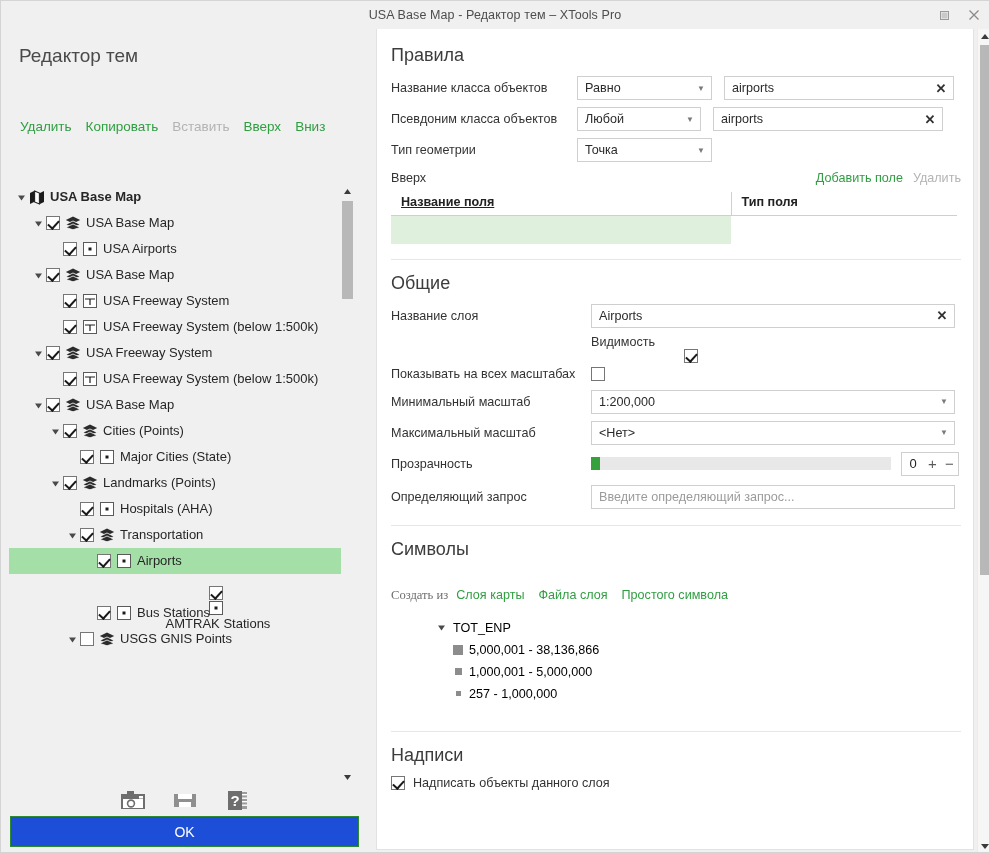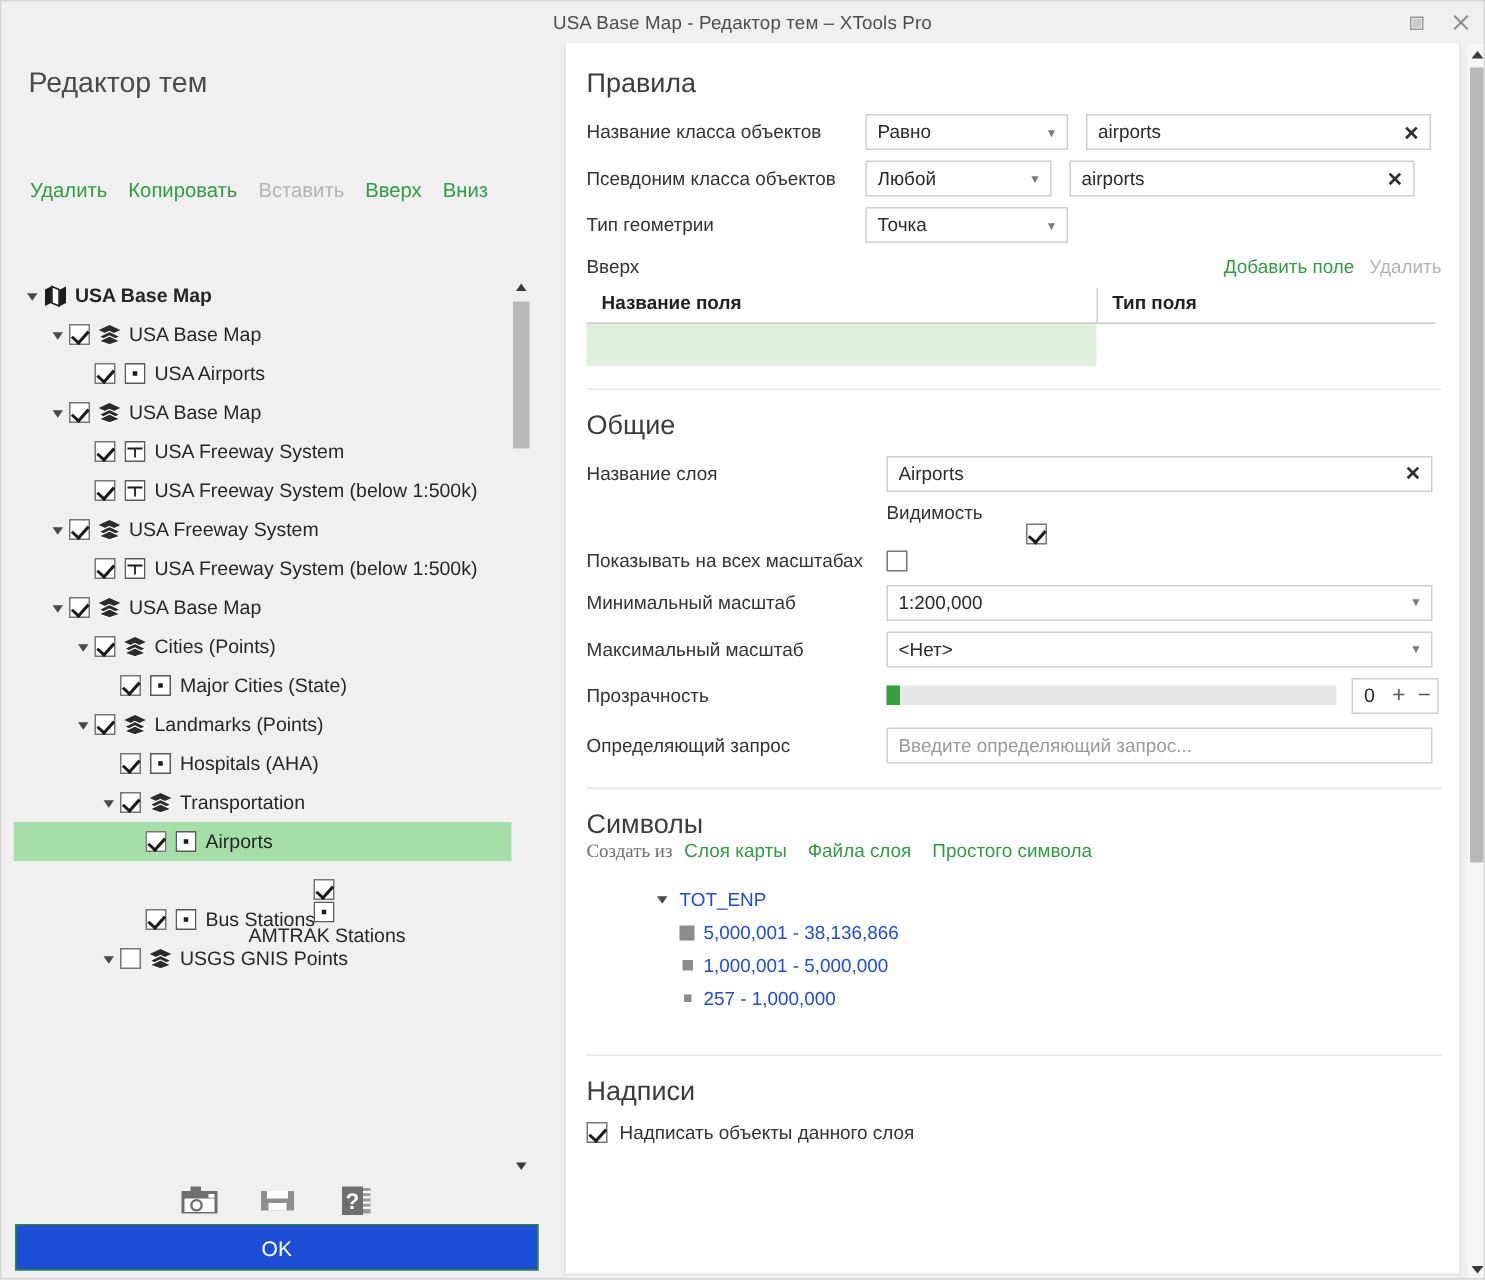--- a/index.html
+++ b/index.html
@@ -213,21 +213,21 @@
     height: 13px; background: #e8e8e8; position: relative;
   }
   .slider-fill { position: absolute; left: 0; top: 0; bottom: 0; background: #35a03c; }
   .spin {
     height: 24px; border: 1px solid #cfcfcf; background: #fff;
     display: flex; align-items: center; font-size: 13px; color: #222;
   }
   .spin .snum { width: 22px; text-align: center; }
   .spin .sbtn { width: 17px; text-align: center; color: #5a5a5a; font-size: 15px; cursor: pointer; line-height: 1; }
 
-  .sym-tree { font-size: 12.6px; color: #1d4ed8; }
+  .sym-tree { font-size: 12.6px; color: #000000; }
   .sym-row { display: flex; align-items: center; height: 22px; }
   .sym-sw { display: inline-block; background: #8c8c8c; flex: 0 0 auto; }
 
   
   .right-scroll {
     position: absolute; right: 0; top: 0;
     width: 14px; height: 825px; background: #f6f6f6;
     border-left: 1px solid #ececec;
   }
   .right-scroll .arrow-up, .right-scroll .arrow-dn {
@@ -610,21 +610,21 @@
 
           <div class="linkrow" style="margin:9px 14px 0 14px;">
             <span class="form-label" style="flex:1;">Вверх</span>
             <span class="lnk">Добавить поле</span>
             <span class="lnk disabled" style="margin-left:10px;">Удалить</span>
           </div>
 
           <table class="fields" style="width:566px; margin:7px 0 0 14px;">
             <thead>
               <tr>
-                <th style="width:340px;">Название поля</th>
+                <th style="width:340px;text-decoration:underline;">Название поля</th>
                 <th>Тип поля</th>
               </tr>
             </thead>
             <tbody>
               <tr>
                 <td class="fcell-filled"></td>
                 <td></td>
               </tr>
             </tbody>
           </table>
@@ -681,21 +681,21 @@
 
           <div class="form-row" style="margin-left:14px;">
             <div class="form-label" style="width:200px;">Определяющий запрос</div>
             <div class="txtbox" style="width:364px;">
               <span class="tval placeholder" id="defquery">Введите определяющий запрос...</span>
             </div>
           </div>
 
           <div class="sec-divider" style="margin:16px 14px 0 14px;"></div>
 
-          <div class="sec-title" style="margin:13px 0 0 14px;">Символы</div>
+          <div class="sec-title" style="margin:13px 0 28px 14px;">Символы</div>
 
           <div class="linkrow" style="margin:0 0 0 14px;">
             <span class="lbl-plain">Создать из</span>
             <span class="lnk" style="margin-left:8px;">Слоя карты</span>
             <span class="lnk" style="margin-left:14px;">Файла слоя</span>
             <span class="lnk" style="margin-left:14px;">Простого символа</span>
           </div>
 
           <div class="sym-tree" style="margin:14px 0 0 58px;">
             <div class="sym-row">

